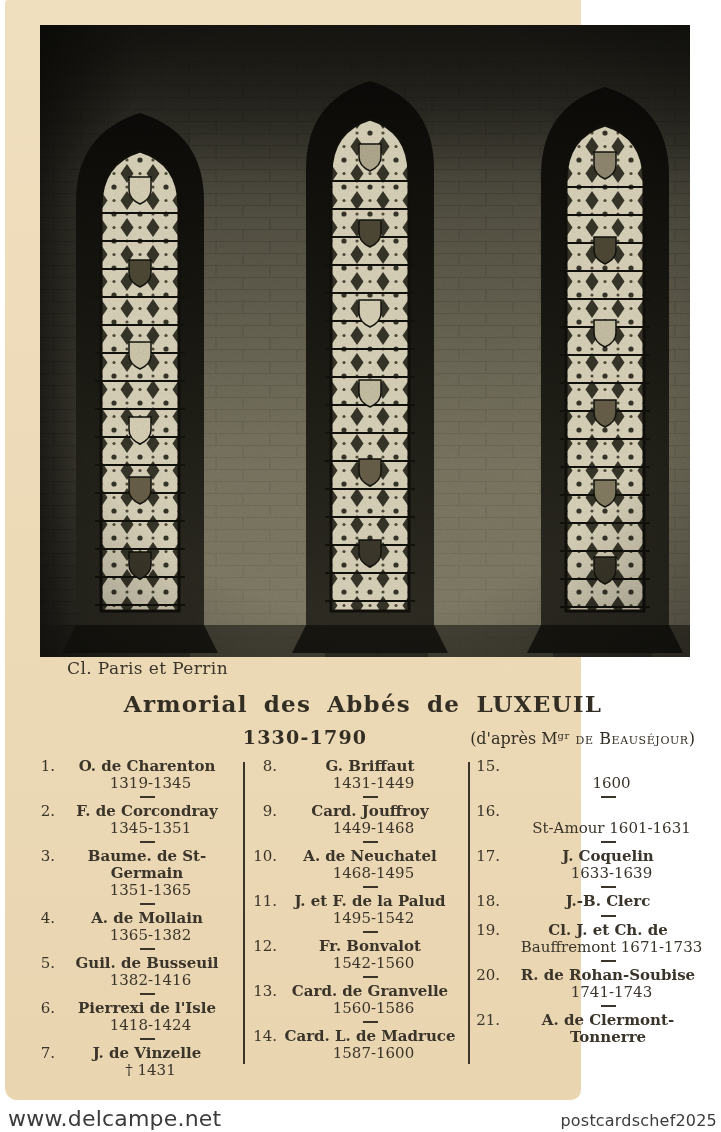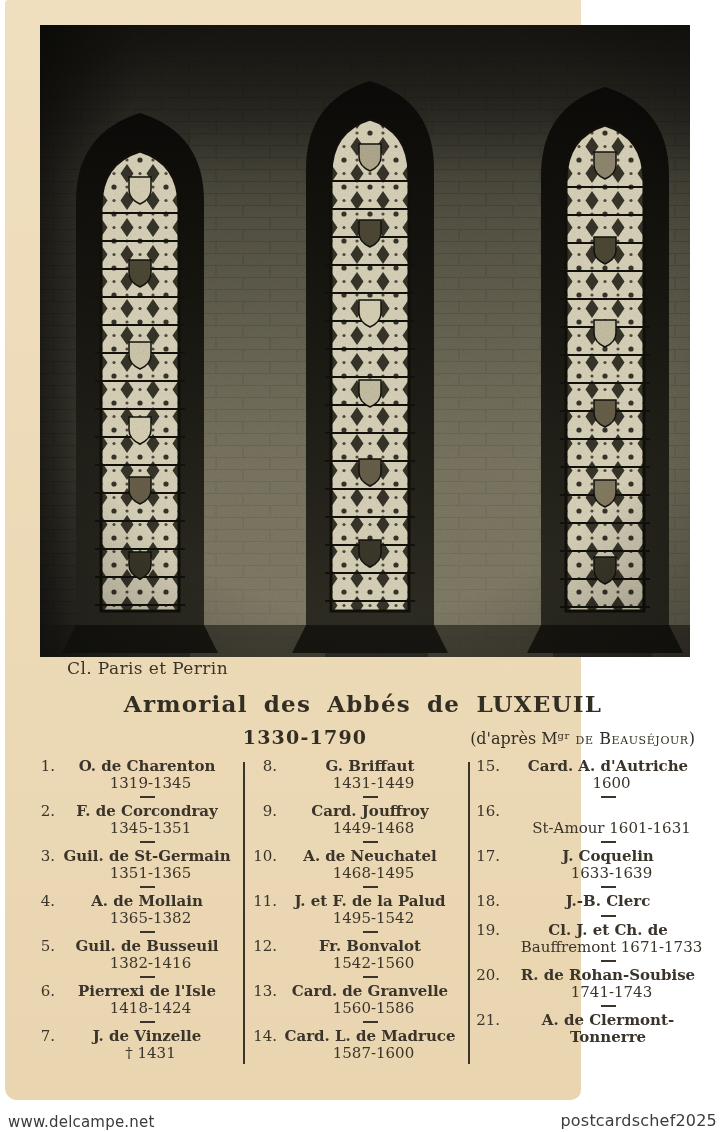--- a/index.html
+++ b/index.html
@@ -48,21 +48,21 @@
   .d2{left:463px;}
   .entry .l1{display:flex;line-height:17px;}
   .entry .num{flex:none;width:34px;text-align:right;padding-right:7px;box-sizing:border-box;}
   .entry .name{flex:1;text-align:center;padding-right:10px;font-weight:bold;}
   .entry .l2{margin-left:34px;text-align:center;padding-right:3px;line-height:16px;}
   .sep{height:2px;width:15px;background:#3a342a;margin:5px 0;margin-left:calc(50% + 5px);}
   .bottom-strip{
     position:absolute;left:0;top:1100px;width:721px;height:32px;background:#ffffff;
     font-family:"DejaVu Sans", sans-serif;color:#3b3b3b;
   }
-  .wm-left{position:absolute;left:8px;bottom:1px;font-size:15px;letter-spacing:.2px;}
+  .wm-left{position:absolute;left:8px;bottom:1px;font-size:22px;letter-spacing:.2px;}
   .wm-right{position:absolute;right:4px;bottom:2px;font-size:16px;letter-spacing:.2px;}
 </style>
 </head>
 <body>
 
 <div class="postcard">
 
   <div class="photo">
     <svg viewBox="0 0 650 632" width="650" height="632">
       <defs>
@@ -197,21 +197,21 @@
           <div class="l1">
             <span class="num">2.</span>
             <span class="name">F. de Corcondray</span>
           </div>
           <div class="l2">1345-1351</div>
         </div>
         <div class="sep"></div>
         <div class="entry">
           <div class="l1">
             <span class="num">3.</span>
-            <span class="name">Guil. de St-Germain</span>
+            <span class="name">Baume. de St-Germain</span>
           </div>
           <div class="l2">1351-1365</div>
         </div>
         <div class="sep"></div>
         <div class="entry">
           <div class="l1">
             <span class="num">4.</span>
             <span class="name">A. de Mollain</span>
           </div>
           <div class="l2">1365-1382</div>
@@ -297,21 +297,20 @@
             <span class="name">Card. L. de Madruce</span>
           </div>
           <div class="l2">1587-1600</div>
         </div>
       </div>
     <div class="divider d2"></div>
     <div class="col col3">
         <div class="entry">
           <div class="l1">
             <span class="num">15.</span>
-            <span class="name">Card. A. d'Autriche</span>
           </div>
           <div class="l2">1600</div>
         </div>
         <div class="sep"></div>
         <div class="entry">
           <div class="l1">
             <span class="num">16.</span>
           </div>
           <div class="l2">St-Amour 1601-1631</div>
         </div>

